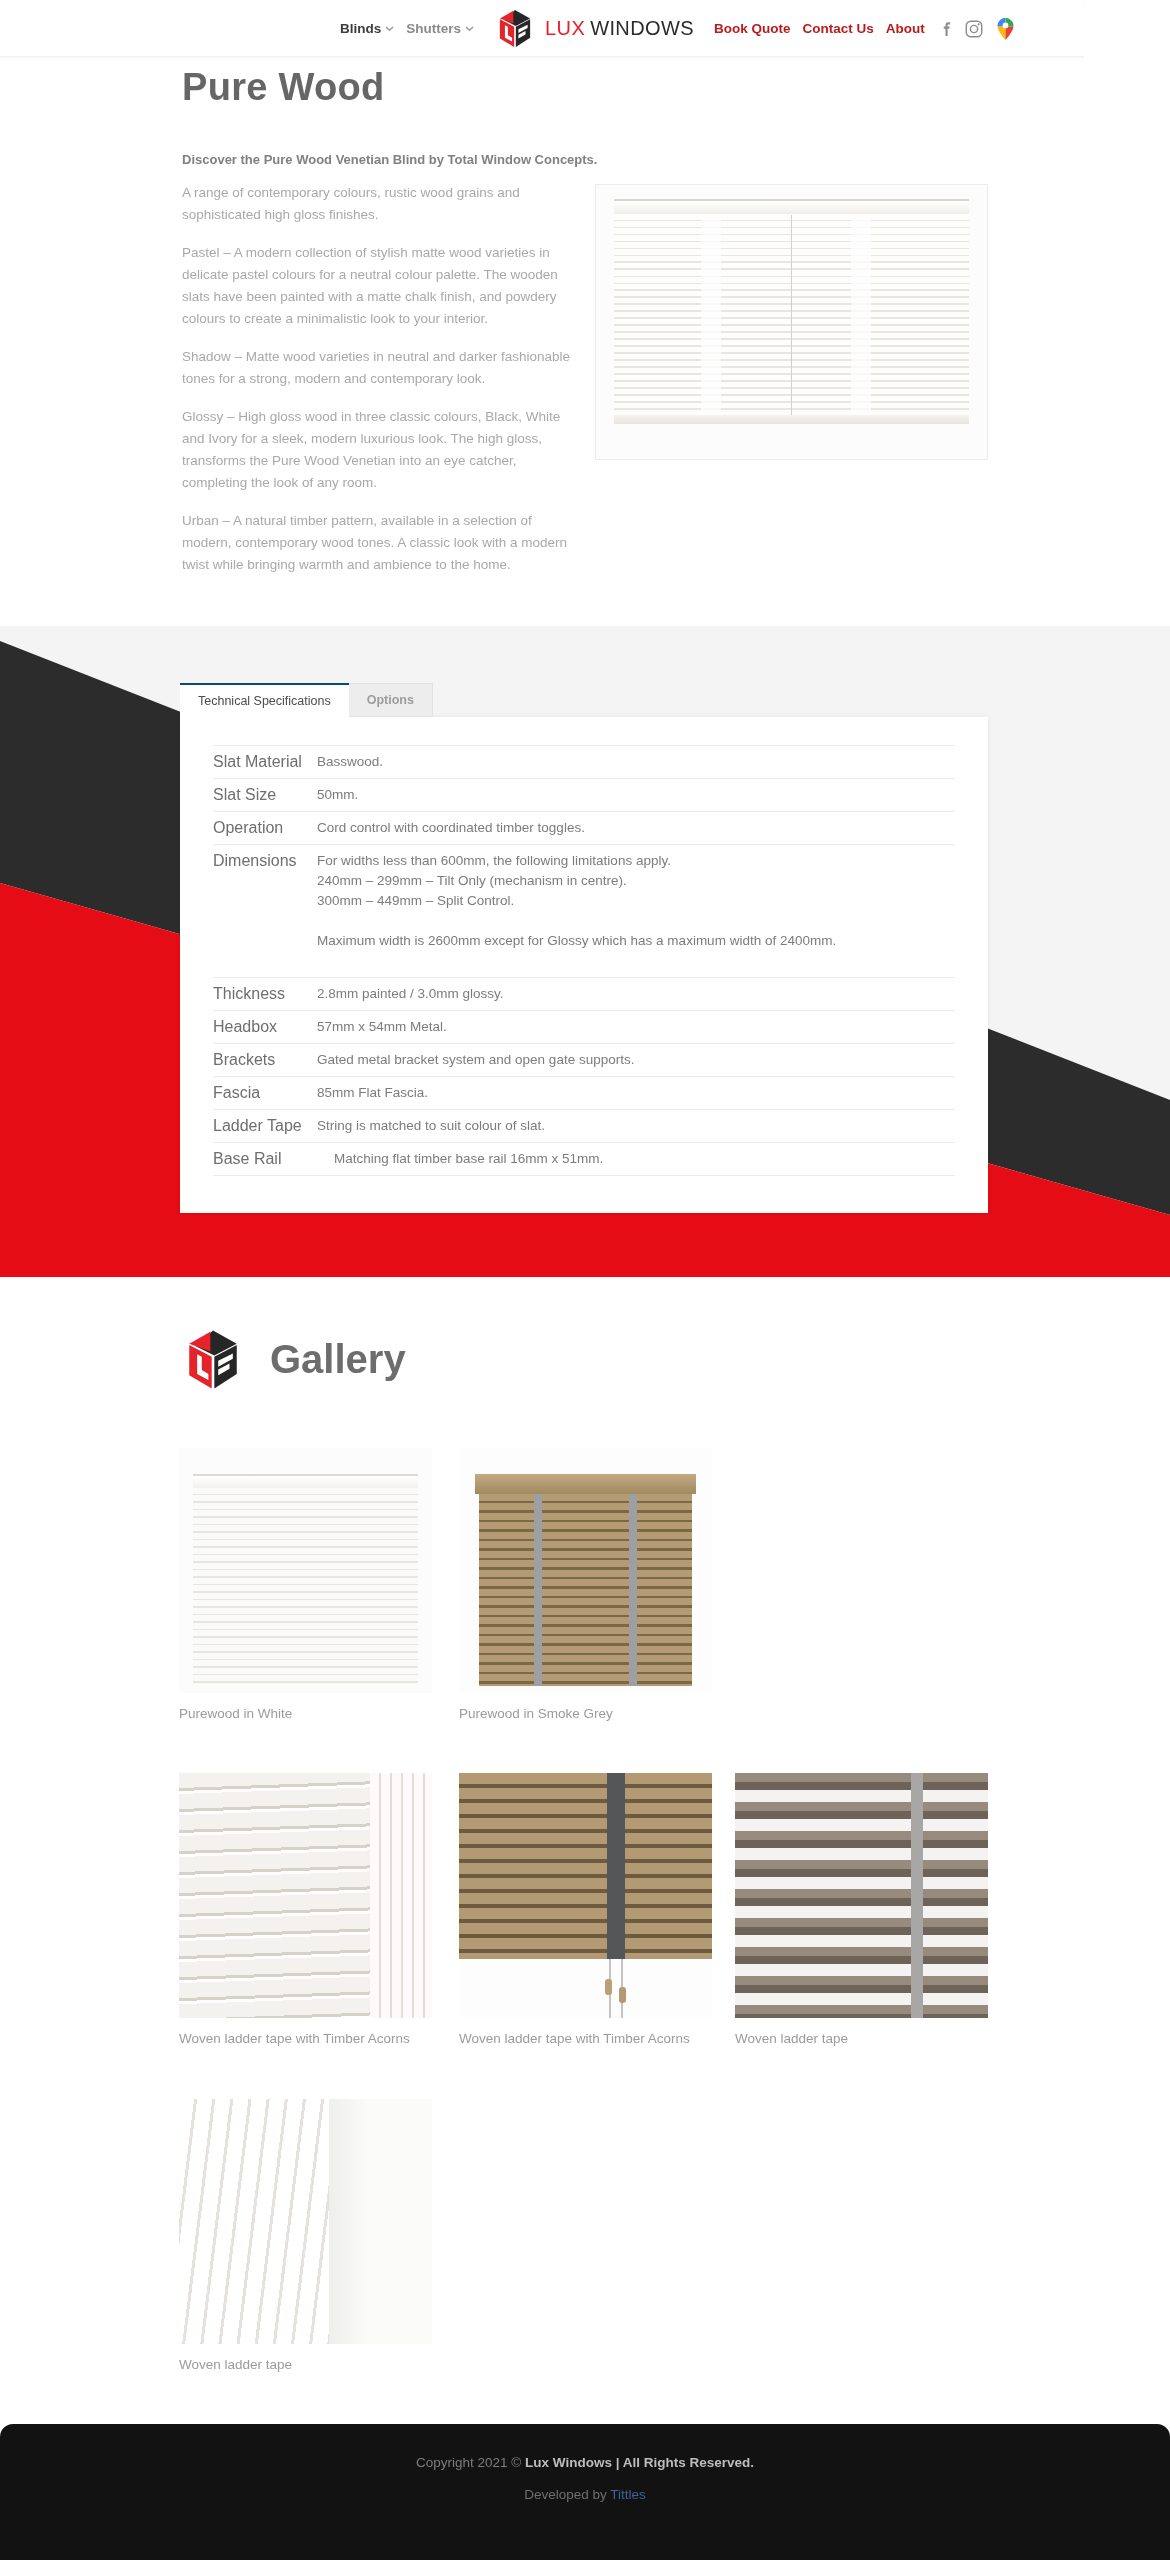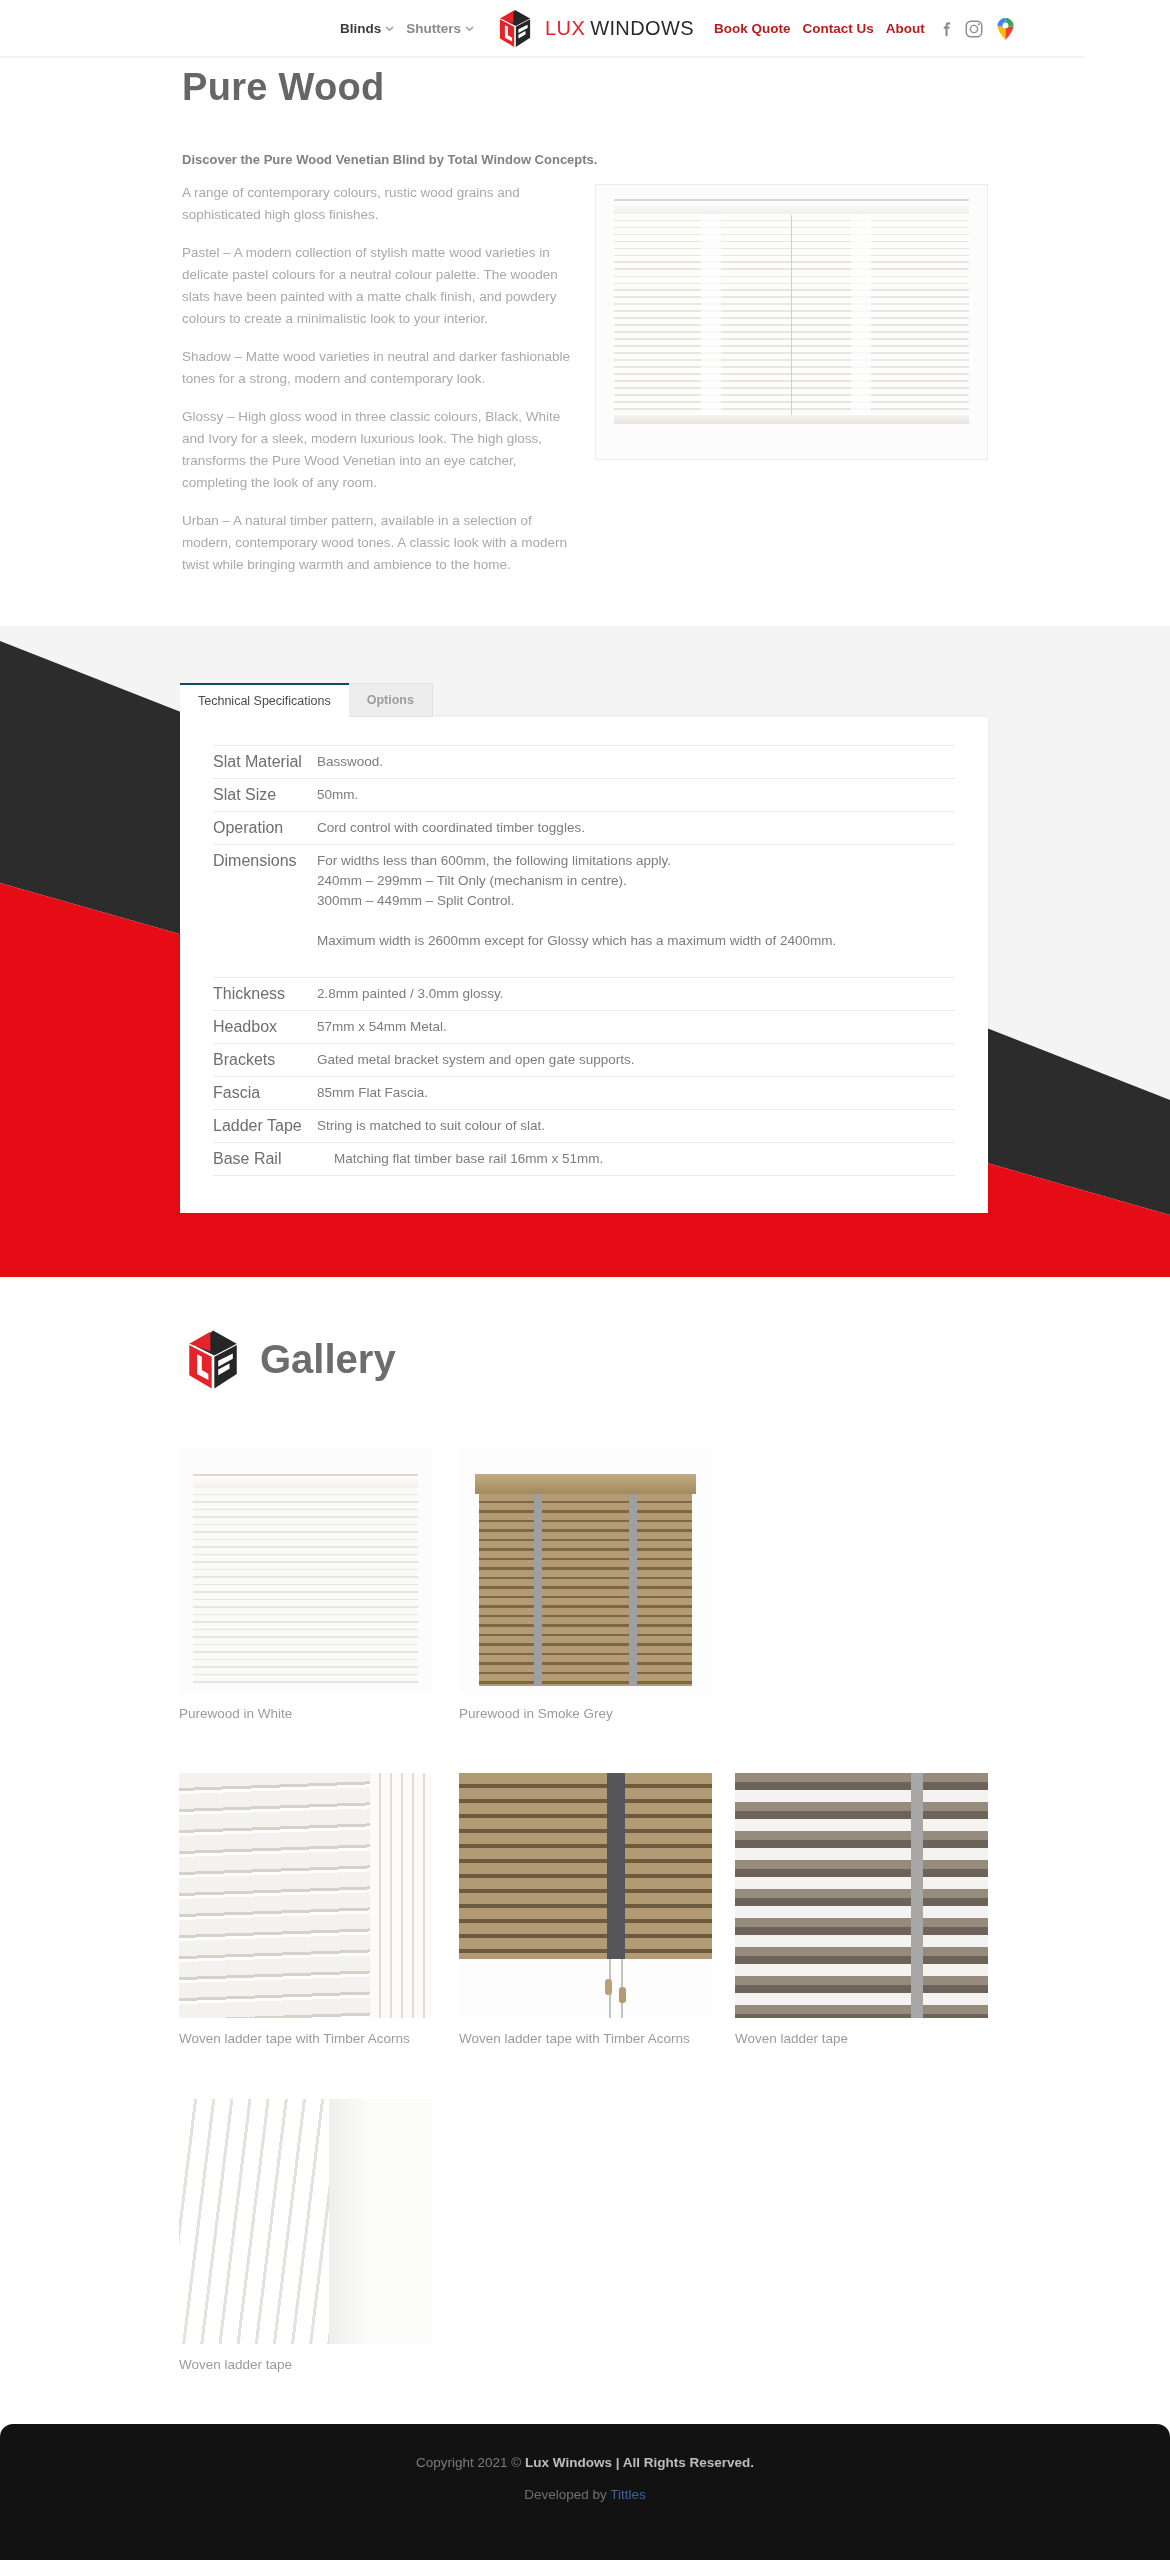--- a/index.html
+++ b/index.html
@@ -54,21 +54,21 @@
                 box-shadow:0 0 6px rgba(0,0,0,.05); z-index:4; }
   .spec-table { position:absolute; left:33px; right:33px; top:28px; }
   .spec-row { display:flex; border-top:1px solid #ebebeb; padding:6px 0; }
   .spec-row:last-child { border-bottom:1px solid #ebebeb;gap:17px; }
   .spec-label { width:104px; flex:none; font-size:16px; color:#6e6e6e; line-height:20px; padding-right:6px; }
   .spec-value { flex:1; font-size:13.5px; color:#7c7c7c; line-height:20px; }
   .spec-line { min-height:20px; }
 
   
   #gallery-section { position:absolute; top:1277px; left:0; width:1170px; height:1147px; background:#fff; }
-  .gallery-head { position:absolute; left:180px; top:52px; display:flex; align-items:center; gap:14px; }
+  .gallery-head { position:absolute; left:180px; top:52px; display:flex; align-items:center; gap:24px; }
   .gallery-title { font-size:40px; font-weight:600; color:#6d6d6d; }
   .tile { position:absolute; width:253px; }
   .tile-img { width:253px; height:245px; background-repeat:no-repeat; position:relative; cursor:pointer; }
   .tile-caption { margin-top:13px; font-size:13.5px; color:#9b9b9b; }
 
   .v-white { background-color:#fcfcfc;
     background-image: linear-gradient(#dddad6,#dddad6), linear-gradient(#ffffff,#f3f1ee),
       repeating-linear-gradient(180deg,#fafaf9 0 6px,#e8e5e1 6px 7.5px);
     background-size:225px 2px, 225px 12px, 225px 196px;
     background-position:14px 26px, 14px 28px, 14px 40px; }

